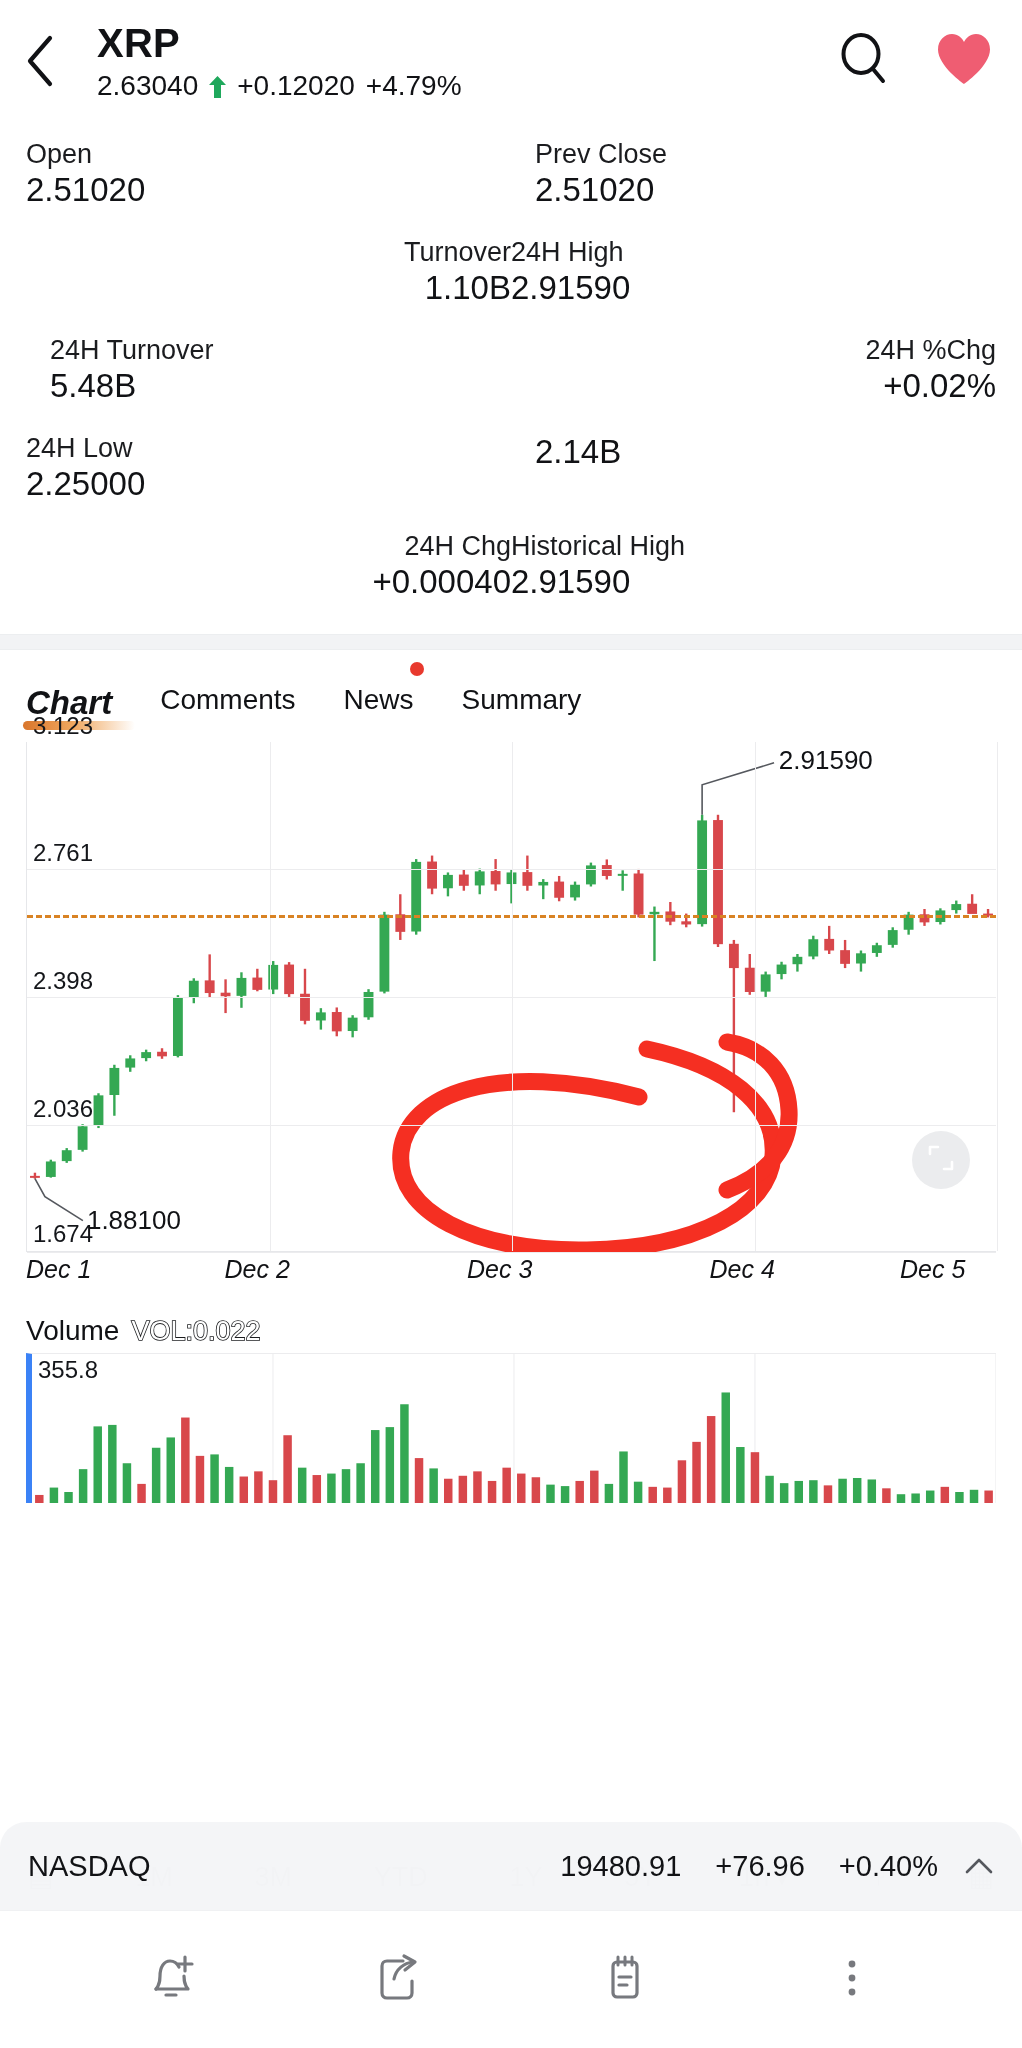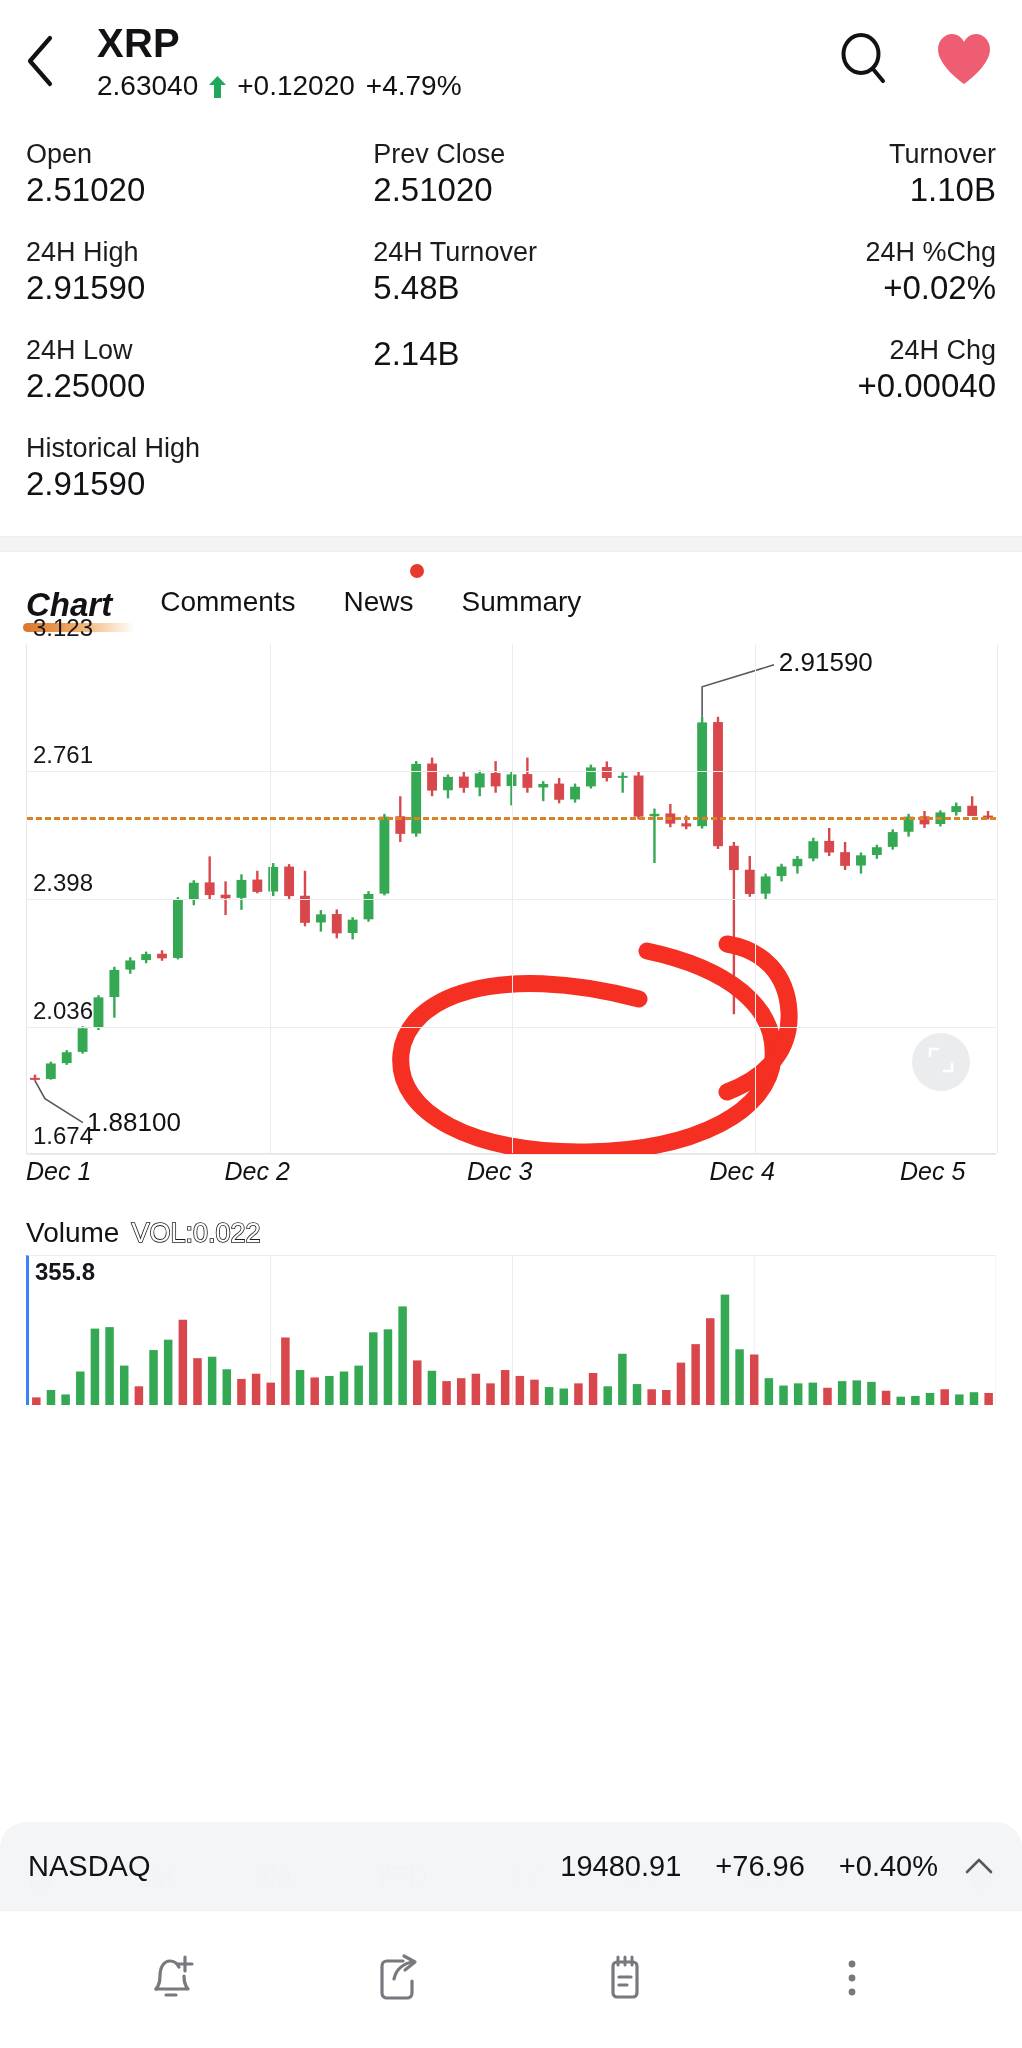--- a/index.html
+++ b/index.html
@@ -38,21 +38,21 @@
   .header-actions {
     flex: 0 0 auto; display: flex; align-items: center; gap: 42px;
     padding-right: 6px;
   }
   .icon-btn { display:flex; align-items:center; justify-content:center; }
 
   
   .stats {
     padding: 16px 26px 6px 26px;
     display: grid;
-    grid-template-columns: 1fr 1fr 1fr;
+    grid-template-columns: 1fr 1fr;
     row-gap: 0px;
   }
   .stat { padding-bottom: 26px; }
   .stat.c0 { text-align: left; }
   .stat.c1 { text-align: left; padding-left: 24px;}
   .stat.c2 { text-align: right; }
   .stat-label {
     font-size: 27px; color:#1b1c1f; line-height: 1.2; font-weight: 400;
   }
   .stat-value {
@@ -130,21 +130,21 @@
     padding: 14px 26px 6px 26px; font-size: 28px; color:#111215;
   }
   .vol-tag {
     font-size: 27px; color:#ffffff;
     -webkit-text-stroke: 1.6px #1b1c1f;
     paint-order: stroke fill;
   }
   .vol-wrap { position:relative; padding: 0 26px; }
   .vol-area {
     position:relative; width:970px; height: 150px;
-    border-left: 3px solid #3b82f6; border-top: 1px solid #ececee; font-weight: bold;
+    border-left: 6px solid #3b82f6; border-top: 1px solid #ececee;
   }
   .vol-label {
     position:absolute; left:6px; top:2px; font-size:24px; color:#14161a;
   }
   svg.volbars { position:absolute; inset:0; display:block; }
 
   
   .tf-row {
     position:absolute; left:0; right:0; top: 1848px; height: 58px;
     display:flex; align-items:center; justify-content:space-between;

